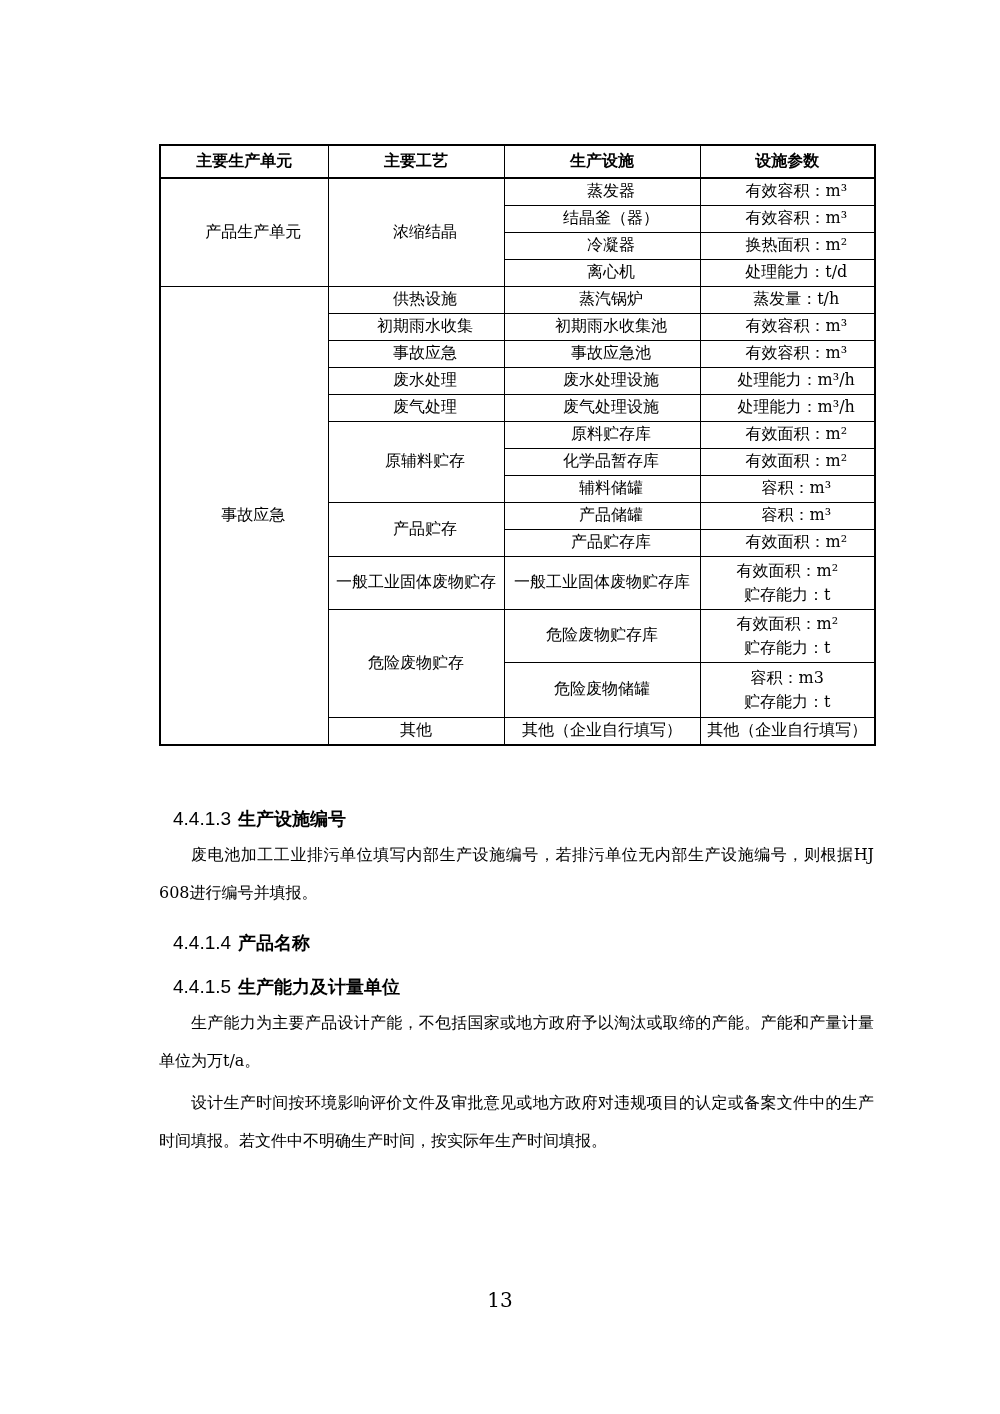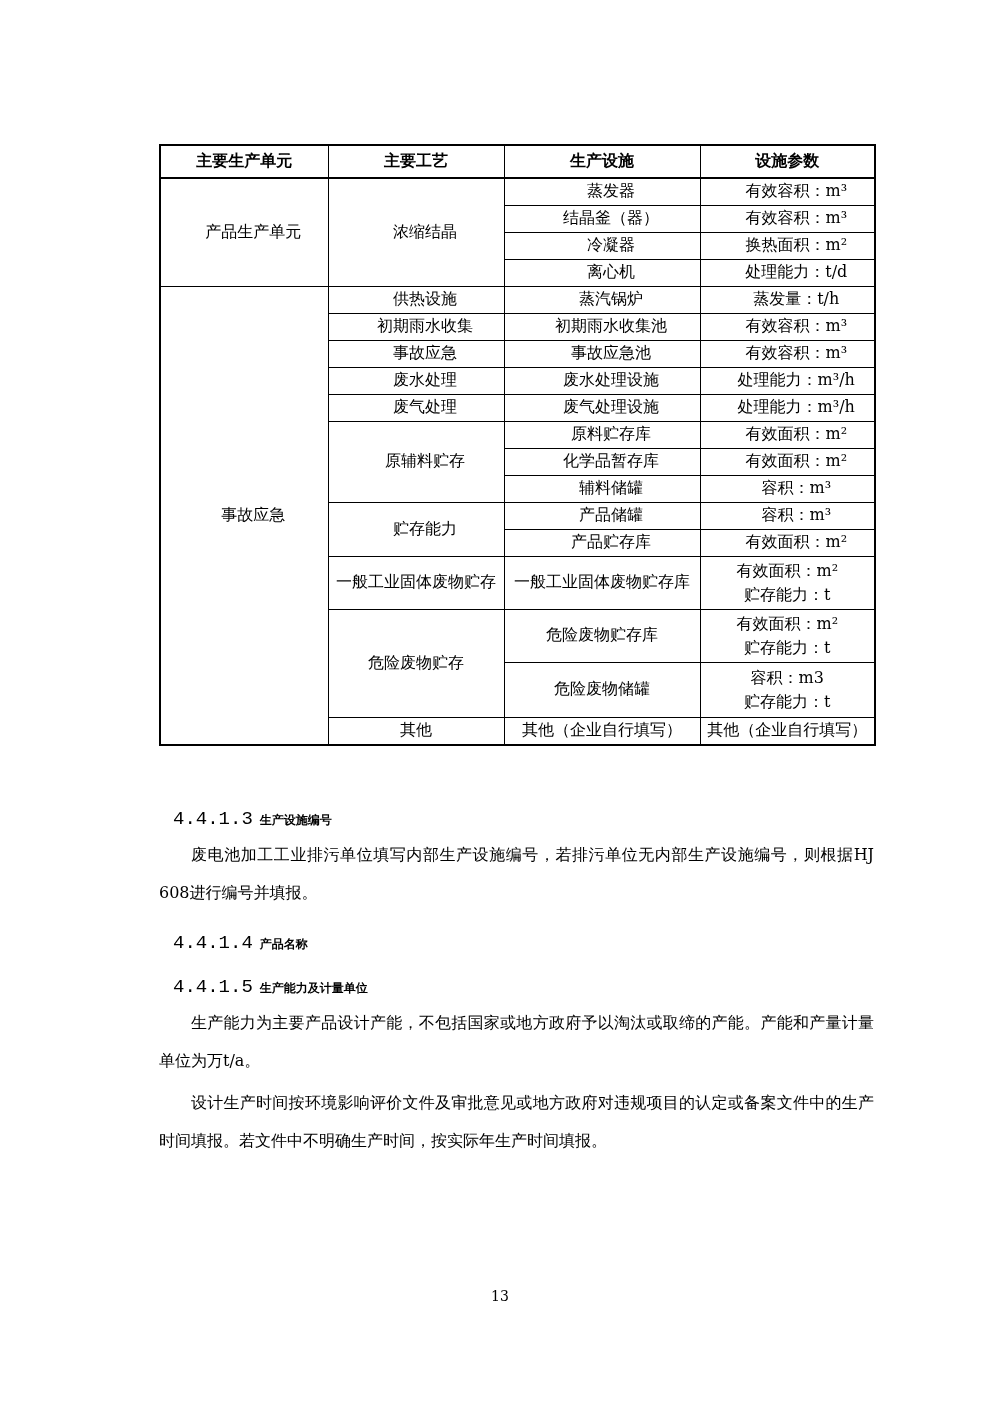--- a/index.html
+++ b/index.html
@@ -48,44 +48,44 @@
 
   .section { text-align: left; }
   .section-heading {
     margin-top: 18px;
     height: 26px;
     line-height: 26px;
     white-space: nowrap;
   }
   .section-heading.first { margin-top: 60px; }
   .section-number {
-    font-family: Liberation Mono, monospace;
+    font-family: Liberation Sans, sans-serif;
     font-size: 19px;
     margin-left: 14px;
   }
   .section-title {
     font-family: "DejaVu Sans", "Liberation Sans", sans-serif;
     font-weight: bold;
-    font-size: 12px;
+    font-size: 18px;
     margin-left: 7px;
   }
   .body-paragraph {
     margin-top: 4px;
     font-size: 16px;
     line-height: 38px;
     text-indent: 2em;
     text-align: justify;
   }
   .page-number {
     position: absolute;
     top: 1288px;
     left: 0;
     width: 100%;
     text-align: center;
-    font-size: 14px;
+    font-size: 20px;
   }
 </style>
 </head>
 <body>
 
 <div class="page">
   <div class="content">
 
     <table class="facility-table">
       <colgroup>
@@ -154,21 +154,21 @@
         </tr>
         <tr class="r-single">
           <td>化学品暂存库</td>
           <td>有效面积：m²</td>
         </tr>
         <tr class="r-single">
           <td>辅料储罐</td>
           <td>容积：m³</td>
         </tr>
         <tr class="r-single">
-          <td rowspan="2">贮存能力</td>
+          <td rowspan="2">产品贮存</td>
           <td>产品储罐</td>
           <td>容积：m³</td>
         </tr>
         <tr class="r-single">
           <td>产品贮存库</td>
           <td>有效面积：m²</td>
         </tr>
         <tr class="r-double">
           <td>一般工业固体废物贮存</td>
           <td>一般工业固体废物贮存库</td>

